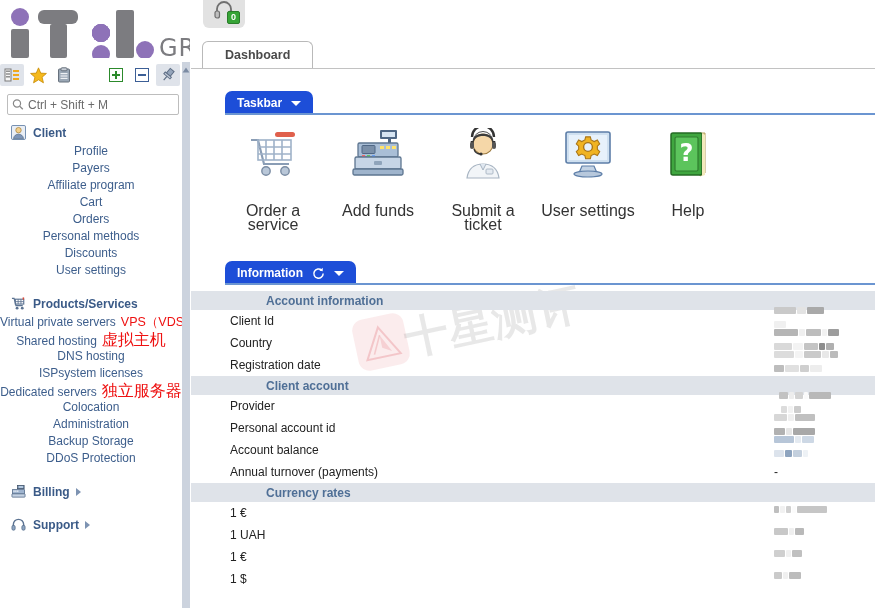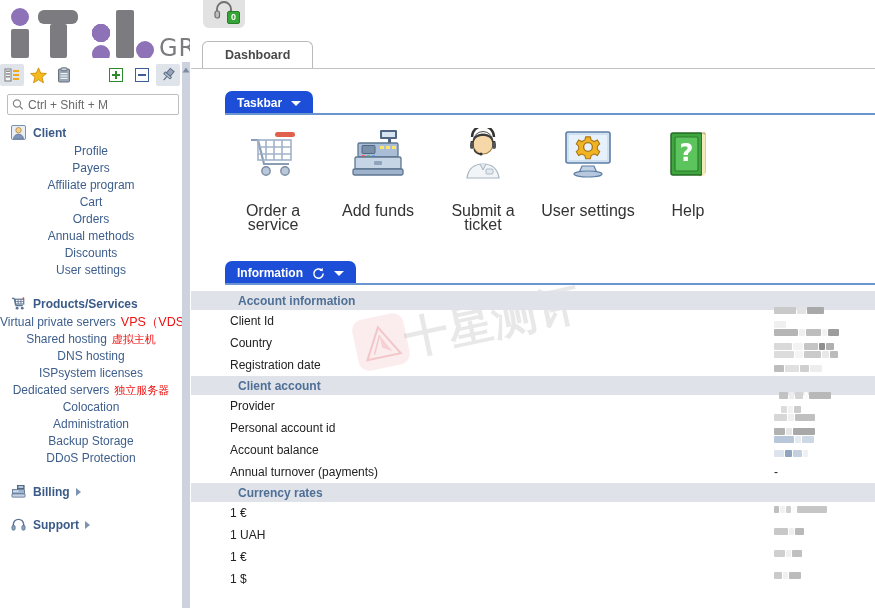--- a/index.html
+++ b/index.html
@@ -96,21 +96,21 @@
     line-height: 17px;
     font-size: 12px;
     color: #3d5e8c;
     white-space: nowrap;
   }
   .sb-item .anno {
     color: #ee1111;
     margin-left: 5px;
     font-size: 12.5px;
   }
-  .sb-item .anno.cjk { font-size: 11px; margin-top: 13px; }
+  .sb-item .anno.cjk { font-size: 16px; margin-top: 13px; }
   .sb-spacer { height: 12px; }
 
   
   #sb-bar {
     position: absolute; left: 182px; top: 62px;
     width: 8px; height: 546px;
     background: #ccd3de;
   }
   #sb-bar-up {
     position: absolute; left: 0; top: 4px;
@@ -207,21 +207,21 @@
   .tbar-lbl {
     margin-top: 24px;
     font-size: 16px;
     color: #333;
     line-height: 14px;
   }
   .sec-row {
     height: 19px;
     background: #dfe3e9;
     display: flex; align-items: center;
-    padding-left: 47px;
+    padding-left: 75px;
     font-weight: bold;
     font-size: 12px;
     color: #4f6f96;
   }
   .data-row {
     height: 22px;
     display: flex; align-items: center;
     padding-left: 39px;
     font-size: 12px;
     color: #222;
@@ -379,21 +379,21 @@
               <path d="M2.6 14.5c0.6-3.3 2.8-4.7 5.4-4.7s4.8 1.4 5.4 4.7z" fill="#7d95b8" stroke="#49627f" stroke-width="0.7"></path>
             </svg>
           </span>
           <span>Client</span>
         </div>
         <div class="sb-item"><span>Profile</span></div>
         <div class="sb-item"><span>Payers</span></div>
         <div class="sb-item"><span>Affiliate program</span></div>
         <div class="sb-item"><span>Cart</span></div>
         <div class="sb-item"><span>Orders</span></div>
-        <div class="sb-item"><span>Annual methods</span></div>
+        <div class="sb-item"><span>Personal methods</span></div>
         <div class="sb-item"><span>Discounts</span></div>
         <div class="sb-item"><span>User settings</span></div>
       </div>
 
       <div class="sb-spacer"></div>
 
       <div class="sb-group">
         <div class="sb-group-head">
           <span class="gh-icon">
             <svg width="15" height="15" viewBox="0 0 16 16">

